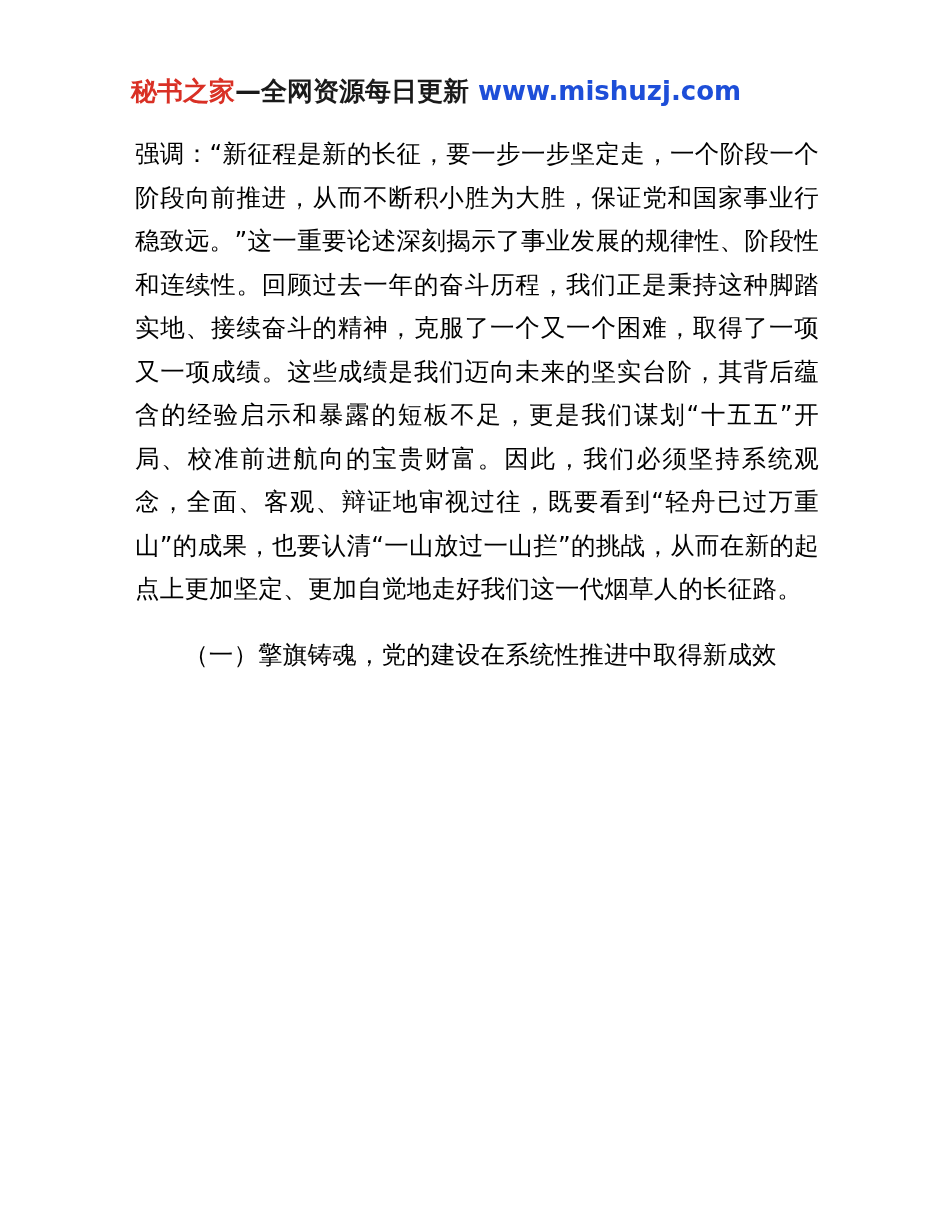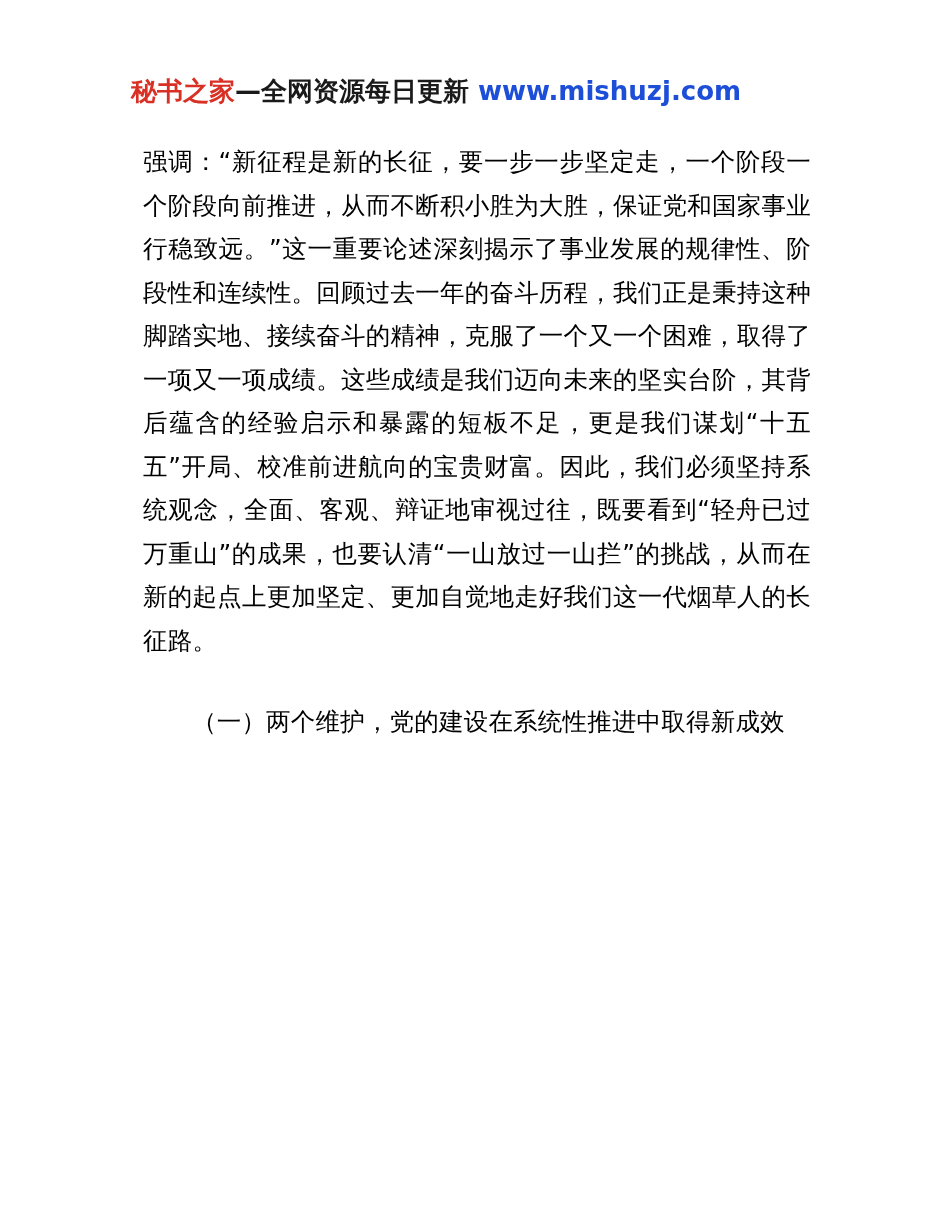--- a/index.html
+++ b/index.html
@@ -45,21 +45,21 @@
     font-family: "DejaVu Sans", "Liberation Sans", sans-serif;
     font-weight: bold;
   }
   .content {
     position: absolute;
     top: 128px;
     left: 131px;
     width: 692px;
   }
   p.body-text {
-    margin: 12px;
+    margin: 4px;
     font-size: 24.5px;
     line-height: 43.5px;
     text-align: justify;
     text-justify: inter-ideograph;
     letter-spacing: 0.2px;
     font-family: "DejaVu Sans", "Liberation Sans", sans-serif;
     color: #000000;
   }
   p.indent {
     text-indent: 2em;
@@ -79,20 +79,20 @@
   <div class="watermark">
     <span class="brand">秘书之家</span><span class="sep">—全网资源每日更新 </span><span class="url">www.mishuzj.com</span>
   </div>
 
   <div class="content">
 
     <p class="body-text">强调：“新征程是新的长征，要一步一步坚定走，一个阶段一个阶段向前推进，从而不断积小胜为大胜，保证党和国家事业行稳致远。”这一重要论述深刻揭示了事业发展的规律性、阶段性和连续性。回顾过去一年的奋斗历程，我们正是秉持这种脚踏实地、接续奋斗的精神，克服了一个又一个困难，取得了一项又一项成绩。这些成绩是我们迈向未来的坚实台阶，其背后蕴含的经验启示和暴露的短板不足，更是我们谋划“十五五”开局、校准前进航向的宝贵财富。因此，我们必须坚持系统观念，全面、客观、辩证地审视过往，既要看到“轻舟已过万重山”的成果，也要认清“一山放过一山拦”的挑战，从而在新的起点上更加坚定、更加自觉地走好我们这一代烟草人的长征路。</p>
 
     <div class="gap-sm"></div>
 
-    <p class="body-text indent">（一）两个维护，党的建设在系统性推进中取得新成效</p>
+    <p class="body-text indent">（一）擎旗铸魂，党的建设在系统性推进中取得新成效</p>
 
     <div class="gap-md"></div>
 
 
   </div>
 
 </div>
 
 </body></html>

